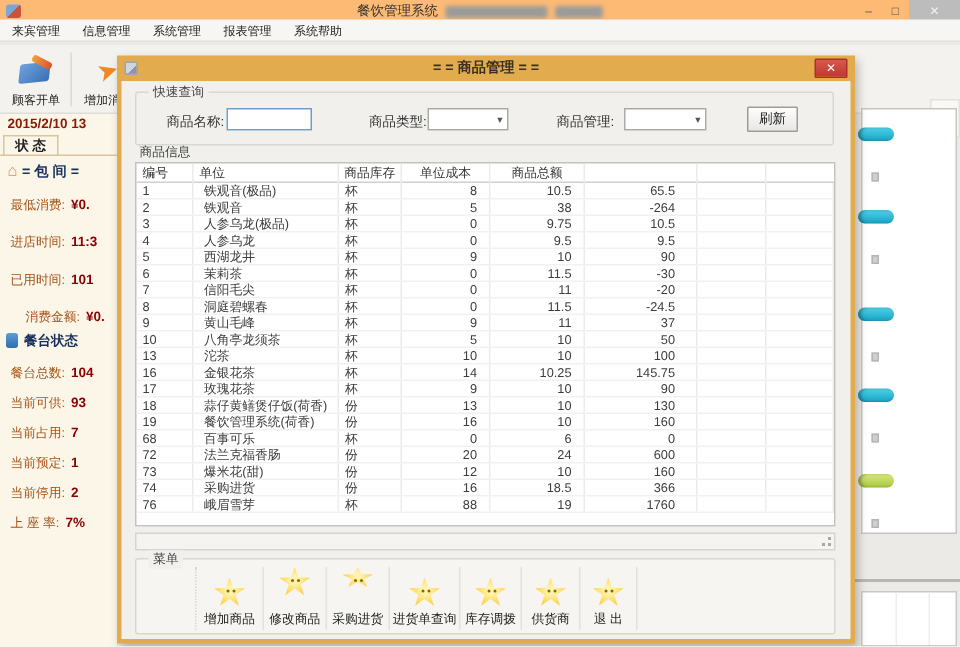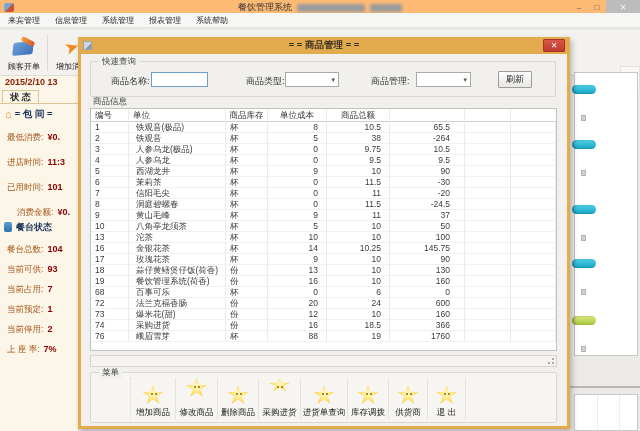--- a/index.html
+++ b/index.html
@@ -441,24 +441,20 @@
         <span class="groupbox-label">菜单</span>
         <div class="menu-btns" id="dialog-menu-buttons">
             <div class="dlg-menu-btn" style="width: 45px;">
               <div class="star-icon"></div>
               <span class="dlg-menu-label">增加商品</span>
             </div>
             <div class="dlg-menu-btn" style="width: 42px; justify-content: space-between;">
               <div class="star-icon"></div>
               <span class="dlg-menu-label">修改商品</span>
             </div>
-            <div class="dlg-menu-btn" style="width: 41px;">
-              <div class="star-icon"></div>
-              <span class="dlg-menu-label">删除商品</span>
-            </div>
             <div class="dlg-menu-btn" style="width: 42px; gap: 13px;">
               <div class="star-icon"></div>
               <span class="dlg-menu-label">采购进货</span>
             </div>
             <div class="dlg-menu-btn" style="width: 47px;">
               <div class="star-icon"></div>
               <span class="dlg-menu-label">进货单查询</span>
             </div>
             <div class="dlg-menu-btn" style="width: 41px;">
               <div class="star-icon"></div>

